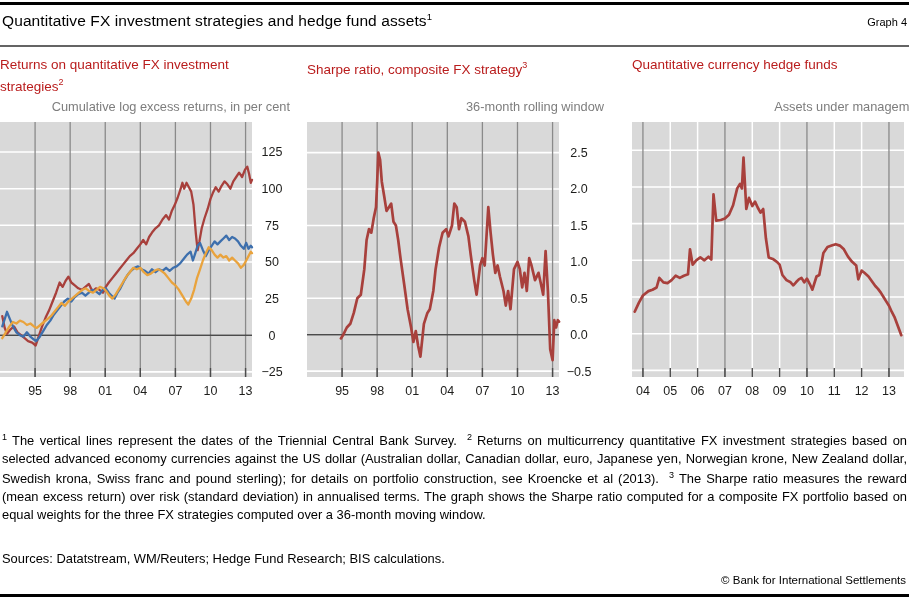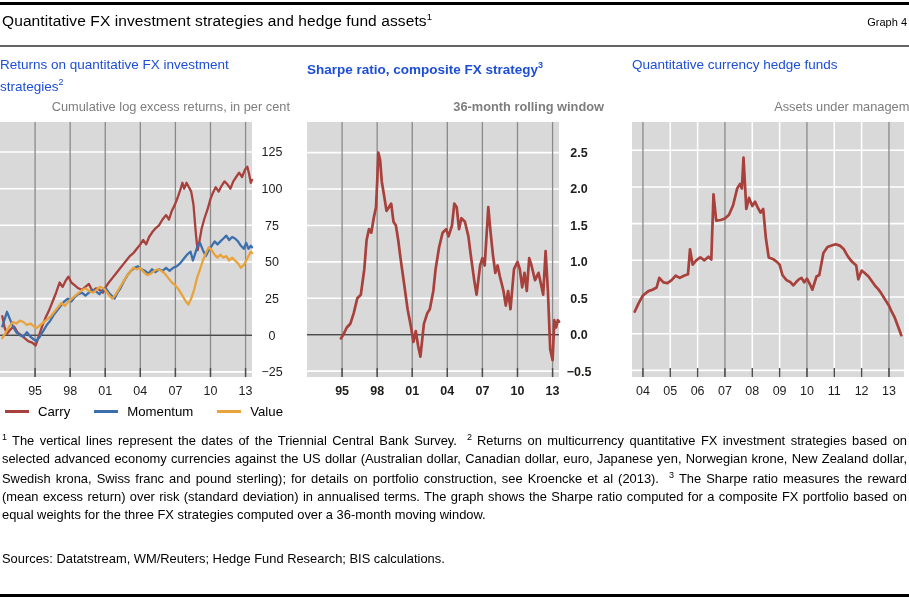--- a/index.html
+++ b/index.html
@@ -7,23 +7,23 @@
   .page{position:relative;width:909px;height:599px;background:#fff;color:#000;overflow:hidden;}
   .top-rule{position:absolute;top:2px;left:0;right:0;height:2.5px;background:#000;}
   .header{position:absolute;top:11px;left:2px;right:2px;display:flex;justify-content:space-between;align-items:baseline;}
   .title{font-size:15.5px;letter-spacing:.1px;}
   .title sup{font-size:9.5px;}
   .graph-num{font-size:11px;}
   .header-rule{position:absolute;top:45px;left:0;right:0;height:1.8px;background:#646464;}
   .panels{position:absolute;top:57px;left:0;width:909px;height:365px;}
   .panel{position:absolute;top:0;}
   .panel-1{left:0;width:290px;}
-  .panel-2{left:307px;width:297px;font-weight:bold;}
+  .panel-2{left:307px;width:297px;}
   .panel-3{left:632px;width:347px;}
-  .panel-title{font-size:13.5px;line-height:16.5px;height:37px;color:#1d4ed8;}
+  .panel-title{font-size:13.5px;line-height:16.5px;height:37px;color:#b91c1c;}
   .panel-title sup{font-size:9px;}
   .panel-sub{font-size:12.8px;color:#7d7d7d;height:18px;margin-top:5px;text-align:right;white-space:nowrap;margin-left:39px;}
   .chart{margin-top:3px;line-height:0;}
   svg text{font-size:12.5px;fill:#1d1d1b;}
   .legend{display:flex;align-items:center;gap:24px;margin-top:3px;font-size:13.2px;padding-left:5px;line-height:15px;}
   .legend-item{display:flex;align-items:center;}
   .sw{display:inline-block;width:24px;height:3.6px;margin-right:9px;}
   .footnotes{position:absolute;top:429px;left:2px;width:905px;font-size:12.9px;line-height:17.6px;text-align:justify;margin:0;}
   .footnotes sup{font-size:9px;margin:0 5px 0 10px;}
   .footnotes sup:first-child{margin-left:0;}
@@ -83,34 +83,20 @@
             <line x1="245.56844547563858" y1="248" x2="245.56844547563858" y2="257" stroke="#4b4b4b" stroke-width="1.4"></line>
             <text x="245.56844547563858" y="275" text-anchor="middle">13</text>
             <text x="272" y="256.2706896551724" text-anchor="middle">−25</text>
             <text x="272" y="219.63275862068966" text-anchor="middle">0</text>
             <text x="272" y="182.9948275862069" text-anchor="middle">25</text>
             <text x="272" y="146.35689655172413" text-anchor="middle">50</text>
             <text x="272" y="109.71896551724139" text-anchor="middle">75</text>
             <text x="272" y="73.08103448275862" text-anchor="middle">100</text>
             <text x="272" y="36.443103448275856" text-anchor="middle">125</text>
           </svg></div>
-      <div class="legend">
-        <span class="legend-item">
-            <span class="sw" style="background: rgb(168, 64, 60);"></span>
-            <span>Carry</span>
-          </span>
-        <span class="legend-item">
-            <span class="sw" style="background: rgb(61, 111, 173);"></span>
-            <span>Momentum</span>
-          </span>
-        <span class="legend-item">
-            <span class="sw" style="background: rgb(233, 163, 61);"></span>
-            <span>Value</span>
-          </span>
-      </div>
     </div>
 
     <div class="panel panel-2">
       <div class="panel-title"><span>Sharpe ratio, composite FX strategy</span><sup>3</sup></div>
       <div class="panel-sub">36-month rolling window</div>
       <div class="chart"><svg width="290" height="281" viewBox="0 0 290 281">
             <rect x="0" y="2" width="252" height="255" fill="#d9d9d9"></rect>
             <line x1="0" y1="251.17142857142858" x2="252" y2="251.17142857142858" stroke="#ffffff" stroke-width="1.6"></line>
             <line x1="0" y1="214.74285714285716" x2="252" y2="214.74285714285716" stroke="#ffffff" stroke-width="1.6"></line>
             <line x1="0" y1="178.31428571428572" x2="252" y2="178.31428571428572" stroke="#ffffff" stroke-width="1.6"></line>
@@ -202,14 +188,15 @@
             <text x="289" y="71.34244604316548" text-anchor="middle">30</text>
             <text x="289" y="34.65179856115109" text-anchor="middle">35</text>
           </svg></div>
     </div>
 
   </div>
 
   <p class="footnotes"><sup>1</sup><span>The vertical lines represent the dates of the Triennial Central Bank Survey.</span><sup>2</sup><span>Returns on multicurrency quantitative FX investment strategies based on selected advanced economy currencies against the US dollar (Australian dollar, Canadian dollar, euro, Japanese yen, Norwegian krone, New Zealand dollar, Swedish krona, Swiss franc and pound sterling); for details on portfolio construction, see Kroencke et al (2013).</span><sup>3</sup><span>The Sharpe ratio measures the reward (mean excess return) over risk (standard deviation) in annualised terms. The graph shows the Sharpe ratio computed for a composite FX portfolio based on equal weights for the three FX strategies computed over a 36-month moving window.</span></p>
 
   <p class="sources">Sources: Datatstream, WM/Reuters; Hedge Fund Research; BIS calculations.</p>
+  <div class="copyright">© Bank for International Settlements</div>
   <div class="bottom-rule"></div>
 </div>
 
 </body></html>

